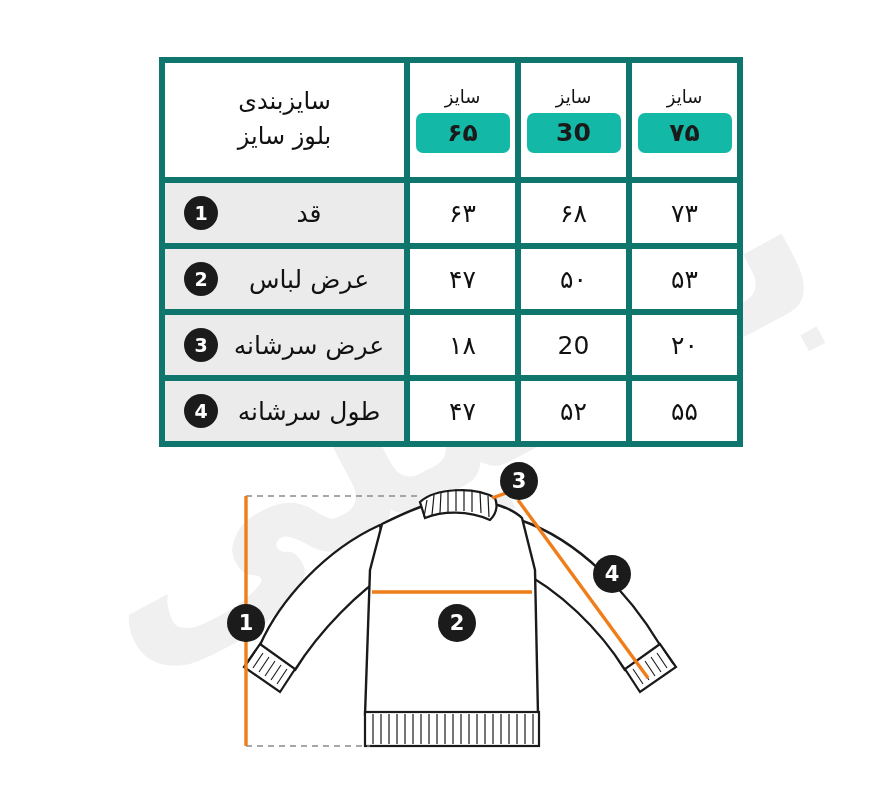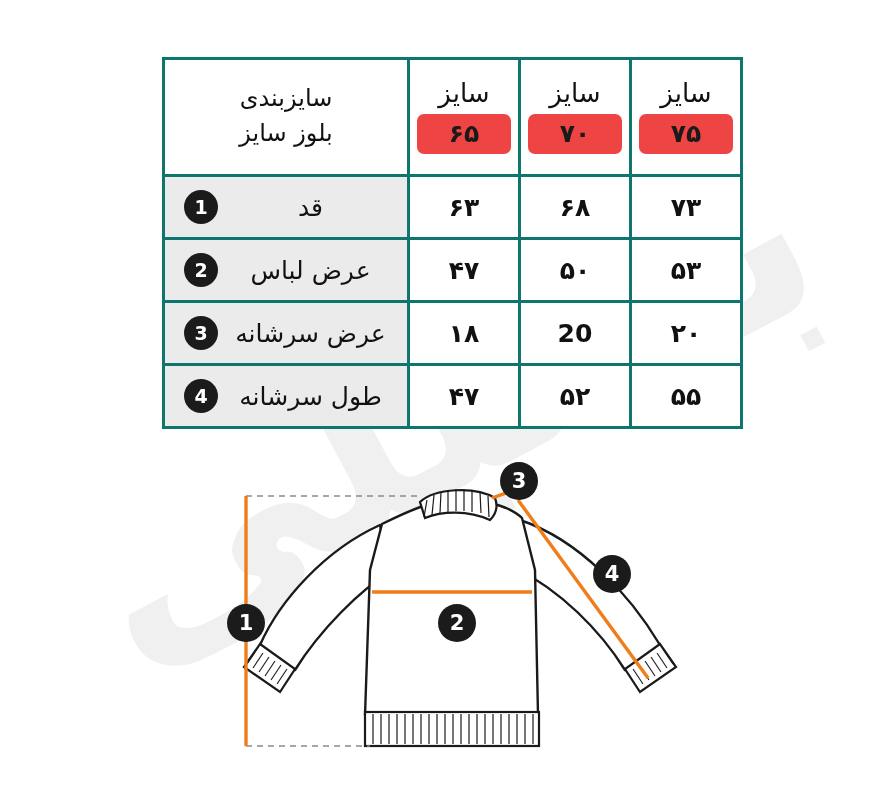--- a/index.html
+++ b/index.html
@@ -44,47 +44,47 @@
     width: 578px;
     z-index: 2;
   }
   table.size-table {
     border-collapse: collapse;
     width: 578px;
     table-layout: fixed;
     background: #fff;
   }
   table.size-table td {
-    border: 3px solid #0f766e;
+    border: 6px solid #0f766e;
     text-align: center;
     vertical-align: middle;
     font-size: 25px;
     height: 58px;
     background: #fff;
   }
   .col-label { width: 245px; }
   .col-size  { width: 111px; }
 
   .hdr-cell {
     height: 100px !important;
     padding: 6px 0 8px 0;
   }
   .hdr-label {
     font-size: 24px;
     line-height: 1.45;
     color: #111;
   }
   .hdr-size-word {
-    font-size: 26px;
+    font-size: 18px;
     color: #111;
     margin-bottom: 6px;
   }
   .pill {
     display: inline-block;
-    background: #ef4444;
+    background: #14b8a6;
     color: #1a1a1a;
     font-size: 25px;
     font-weight: bold;
     border-radius: 7px;
     padding: 5px 20px 6px 20px;
     min-width: 54px;
   }
   .row-label {
     background: #ebebeb !important;
     position: relative;
@@ -108,21 +108,21 @@
     color: #fff;
     font-size: 19px;
     font-weight: bold;
     display: flex;
     align-items: center;
     justify-content: center;
     flex: 0 0 auto;
     font-family: "DejaVu Sans", "Liberation Sans", sans-serif;
   }
   .lbl-text { flex: 1 1 auto; }
-  .val-cell { font-size: 27px; font-weight: bold; }
+  .val-cell { font-size: 27px; }
 
   
   .illus {
     position: absolute;
     left: 120px;
     top: 440px;
     width: 760px;
     height: 350px;
     z-index: 2;
   }
@@ -159,21 +159,21 @@
         <col class="col-label">
     </colgroup>
     <tbody>
       <tr>
         <td class="hdr-cell">
           <div class="hdr-size-word">سایز</div>
           <span class="pill">۷۵</span>
         </td>
         <td class="hdr-cell">
           <div class="hdr-size-word">سایز</div>
-          <span class="pill">۷۰</span>
+          <span class="pill">30</span>
         </td>
         <td class="hdr-cell">
           <div class="hdr-size-word">سایز</div>
           <span class="pill">۶۵</span>
         </td>
         <td class="hdr-cell">
           <div class="hdr-label">سایزبندی</div>
           <div class="hdr-label">بلوز سایز</div>
         </td>
       </tr>

